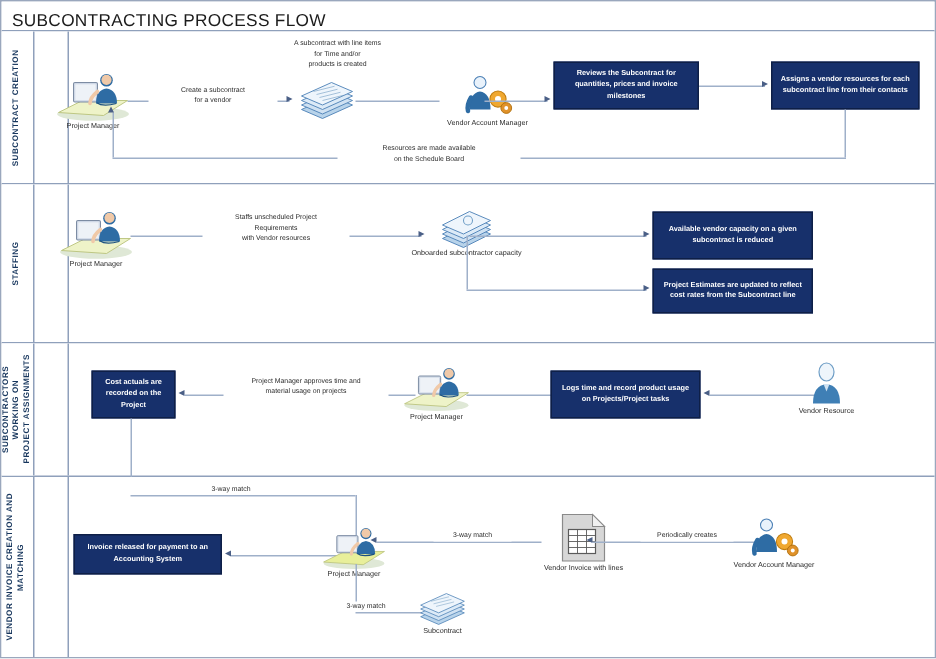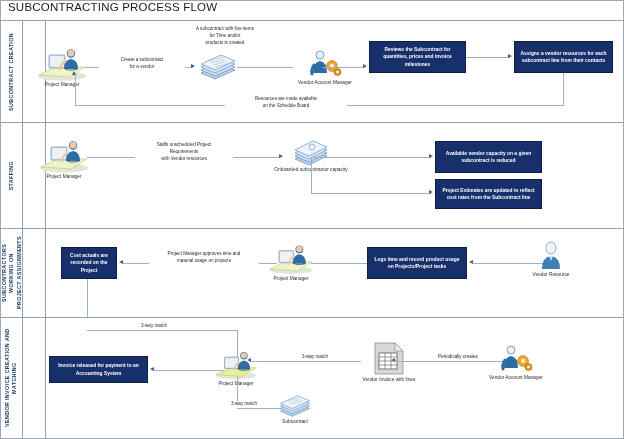--- a/index.html
+++ b/index.html
@@ -5,21 +5,21 @@
   html,body{margin:0;padding:0;background:#ffffff;}
   body{font-family:"Liberation Sans", sans-serif;}
   #canvas{
     position:relative;width:624px;height:439px;background:#ffffff;
     box-sizing:border-box;border:1px solid #9aa7bd;overflow:hidden;
   }
   
   #title-bar{
     position:absolute;left:0;top:0;width:624px;height:20px;
     box-sizing:border-box;border-bottom:1px solid #8fa0bb;background:#ffffff;
-    display:flex;align-items:flex-start;
+    display:flex;align-items:flex-end;
   }
   #title-bar .t{font-size:11.5px;color:#1b1b1b;padding-left:7px;letter-spacing:.2px;}
   
   .lane{position:absolute;left:0;width:624px;box-sizing:border-box;
         border-bottom:1px solid #8fa0bb;background:#ffffff;}
   .lane.last{border-bottom:none;}
   .lane-label{
     position:absolute;left:0;top:0;width:22px;height:100%;
     box-sizing:border-box;border-right:1px solid #8fa0bb;
     display:flex;align-items:center;justify-content:center;background:#ffffff;

